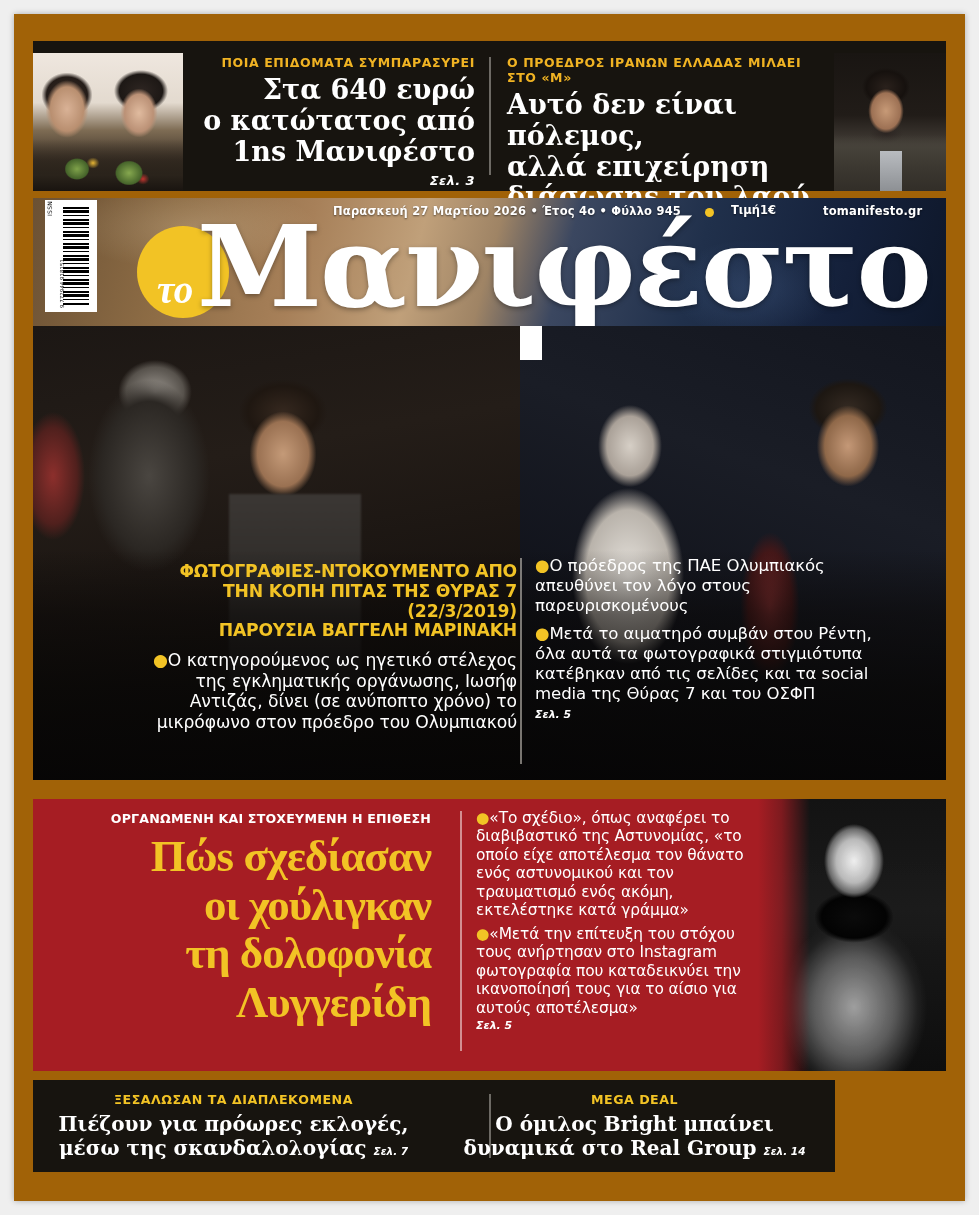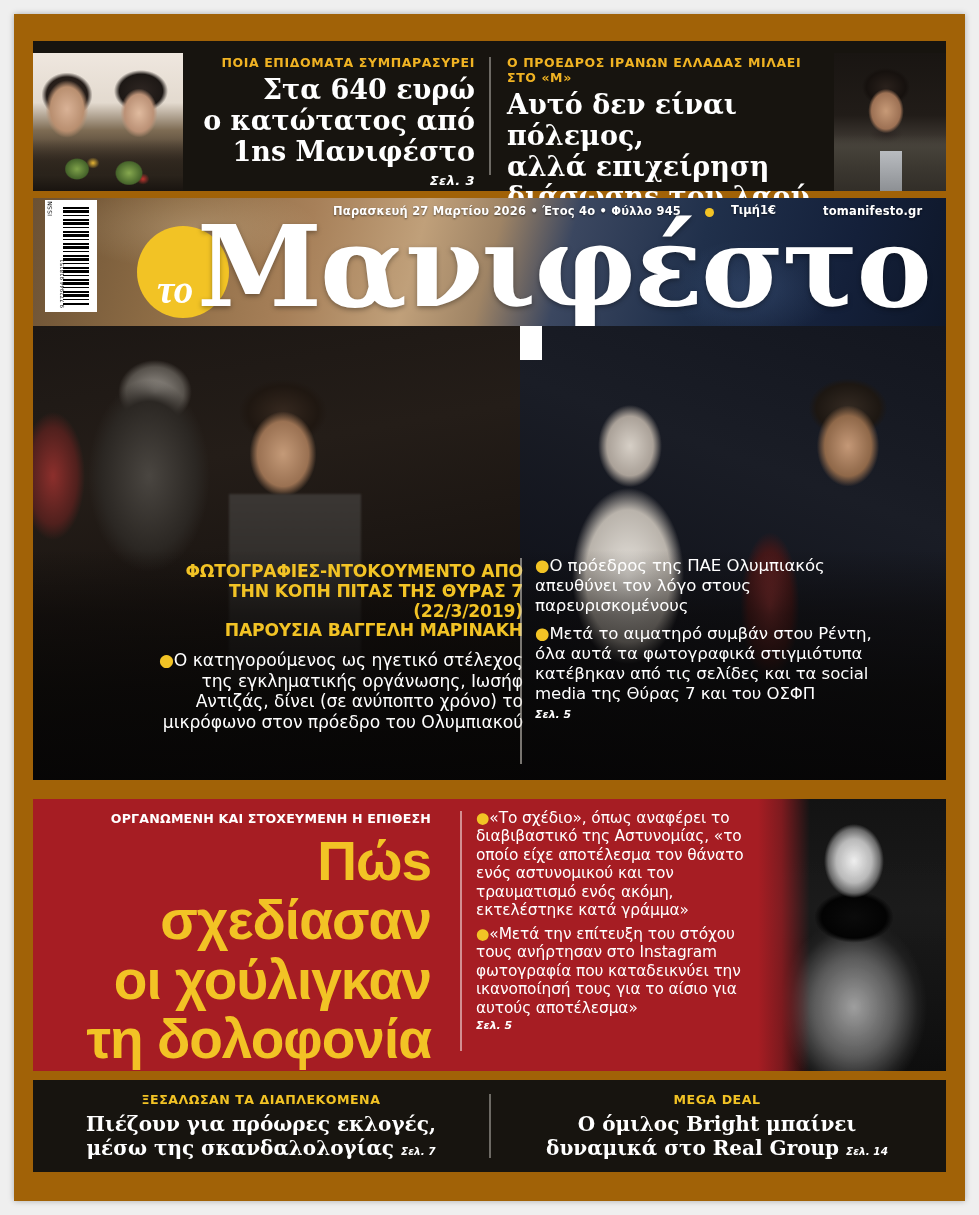--- a/index.html
+++ b/index.html
@@ -293,21 +293,21 @@
   .mp-overlay {
     position: absolute; left: 0; bottom: 0;
     width: 913px; height: 230px;
     background: linear-gradient(180deg, rgba(10,8,7,0) 0%, rgba(10,8,7,0.55) 28%, rgba(8,7,6,0.82) 62%, rgba(6,5,5,0.9) 100%);
   }
 
   .mp-text { position: absolute; bottom: 0; left: 0; width: 913px; height: 230px; }
 
   .mp-left-text {
     position: absolute;
-    left: 110px; top: 12px;
+    left: 104px; top: 12px;
     width: 380px;
     text-align: right;
   }
   .mp-kicker {
     color: #f2c325;
     font-weight: bold;
     font-size: 17.2px;
     line-height: 1.15;
     letter-spacing: -0.2px;
   }
@@ -363,24 +363,24 @@
     padding-right: 14px;
   }
   .rb-kicker {
     color: #ffffff;
     font-weight: bold;
     font-size: 12.6px;
     letter-spacing: 0.2px;
     margin-bottom: 6px;
   }
   .rb-head {
-    font-family: Liberation Sans, sans-serif;
+    font-family: Liberation Serif, serif;
     color: #f2c325;
     font-weight: bold;
-    font-size: 55px;
+    font-size: 45px;
     line-height: 1.08;
     letter-spacing: -1px;
   }
   .rb-vline {
     position: absolute;
     left: 427px; top: 12px;
     width: 2px; height: 240px;
     background: rgba(255,255,255,0.5);
   }
   .rb-mid {
@@ -421,21 +421,21 @@
   .rb-photo-redfade {
     position: absolute; left: 0; top: 0;
     width: 52px; height: 272px;
     background: linear-gradient(90deg, #a61d23 0%, rgba(166,29,35,0.72) 45%, rgba(166,29,35,0) 100%);
   }
 
   
   .bottombar {
     position: relative;
     margin-top: 9px;
-    width: 913px; height: 92px;
+    width: 802px; height: 92px;
     background: #17140f;
     display: flex;
   }
   .bb-col {
     position: relative;
     width: 456px; height: 92px;
     display: flex; flex-direction: column;
     align-items: center; justify-content: center;
   }
   .bb-divider {

